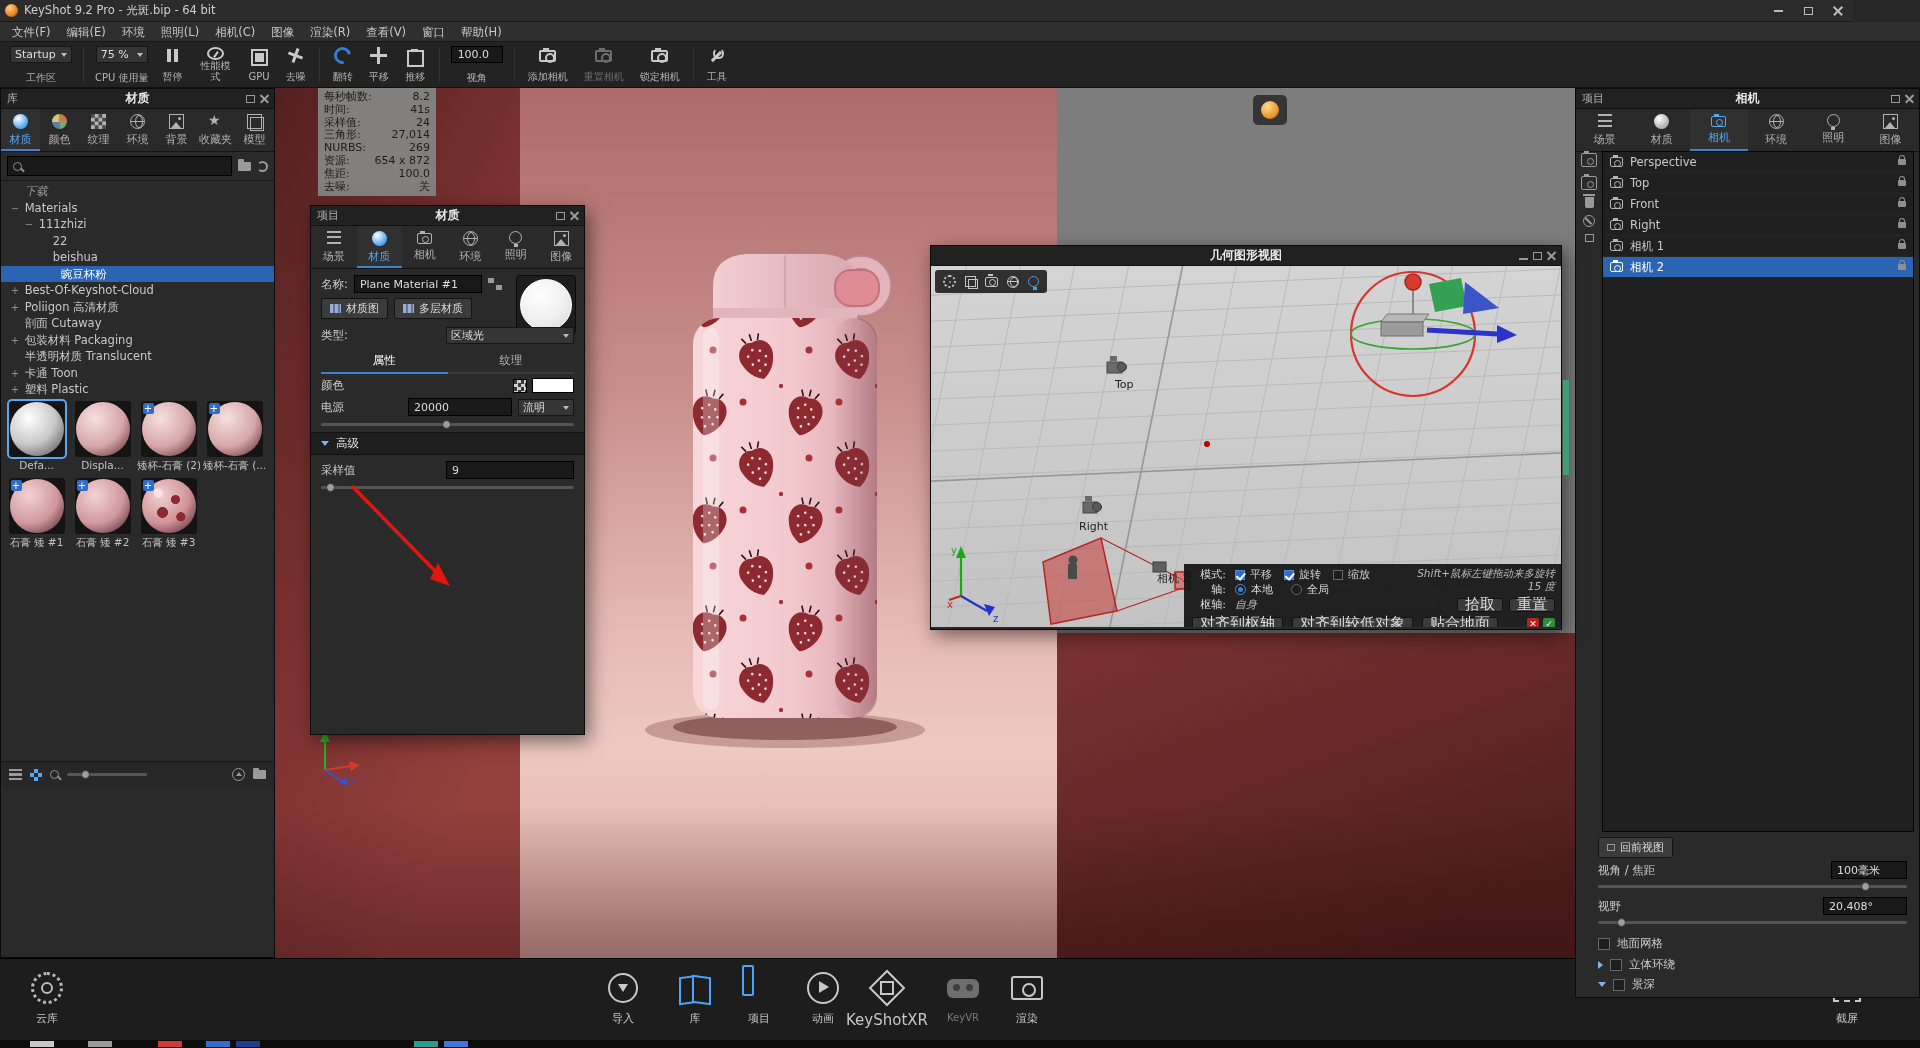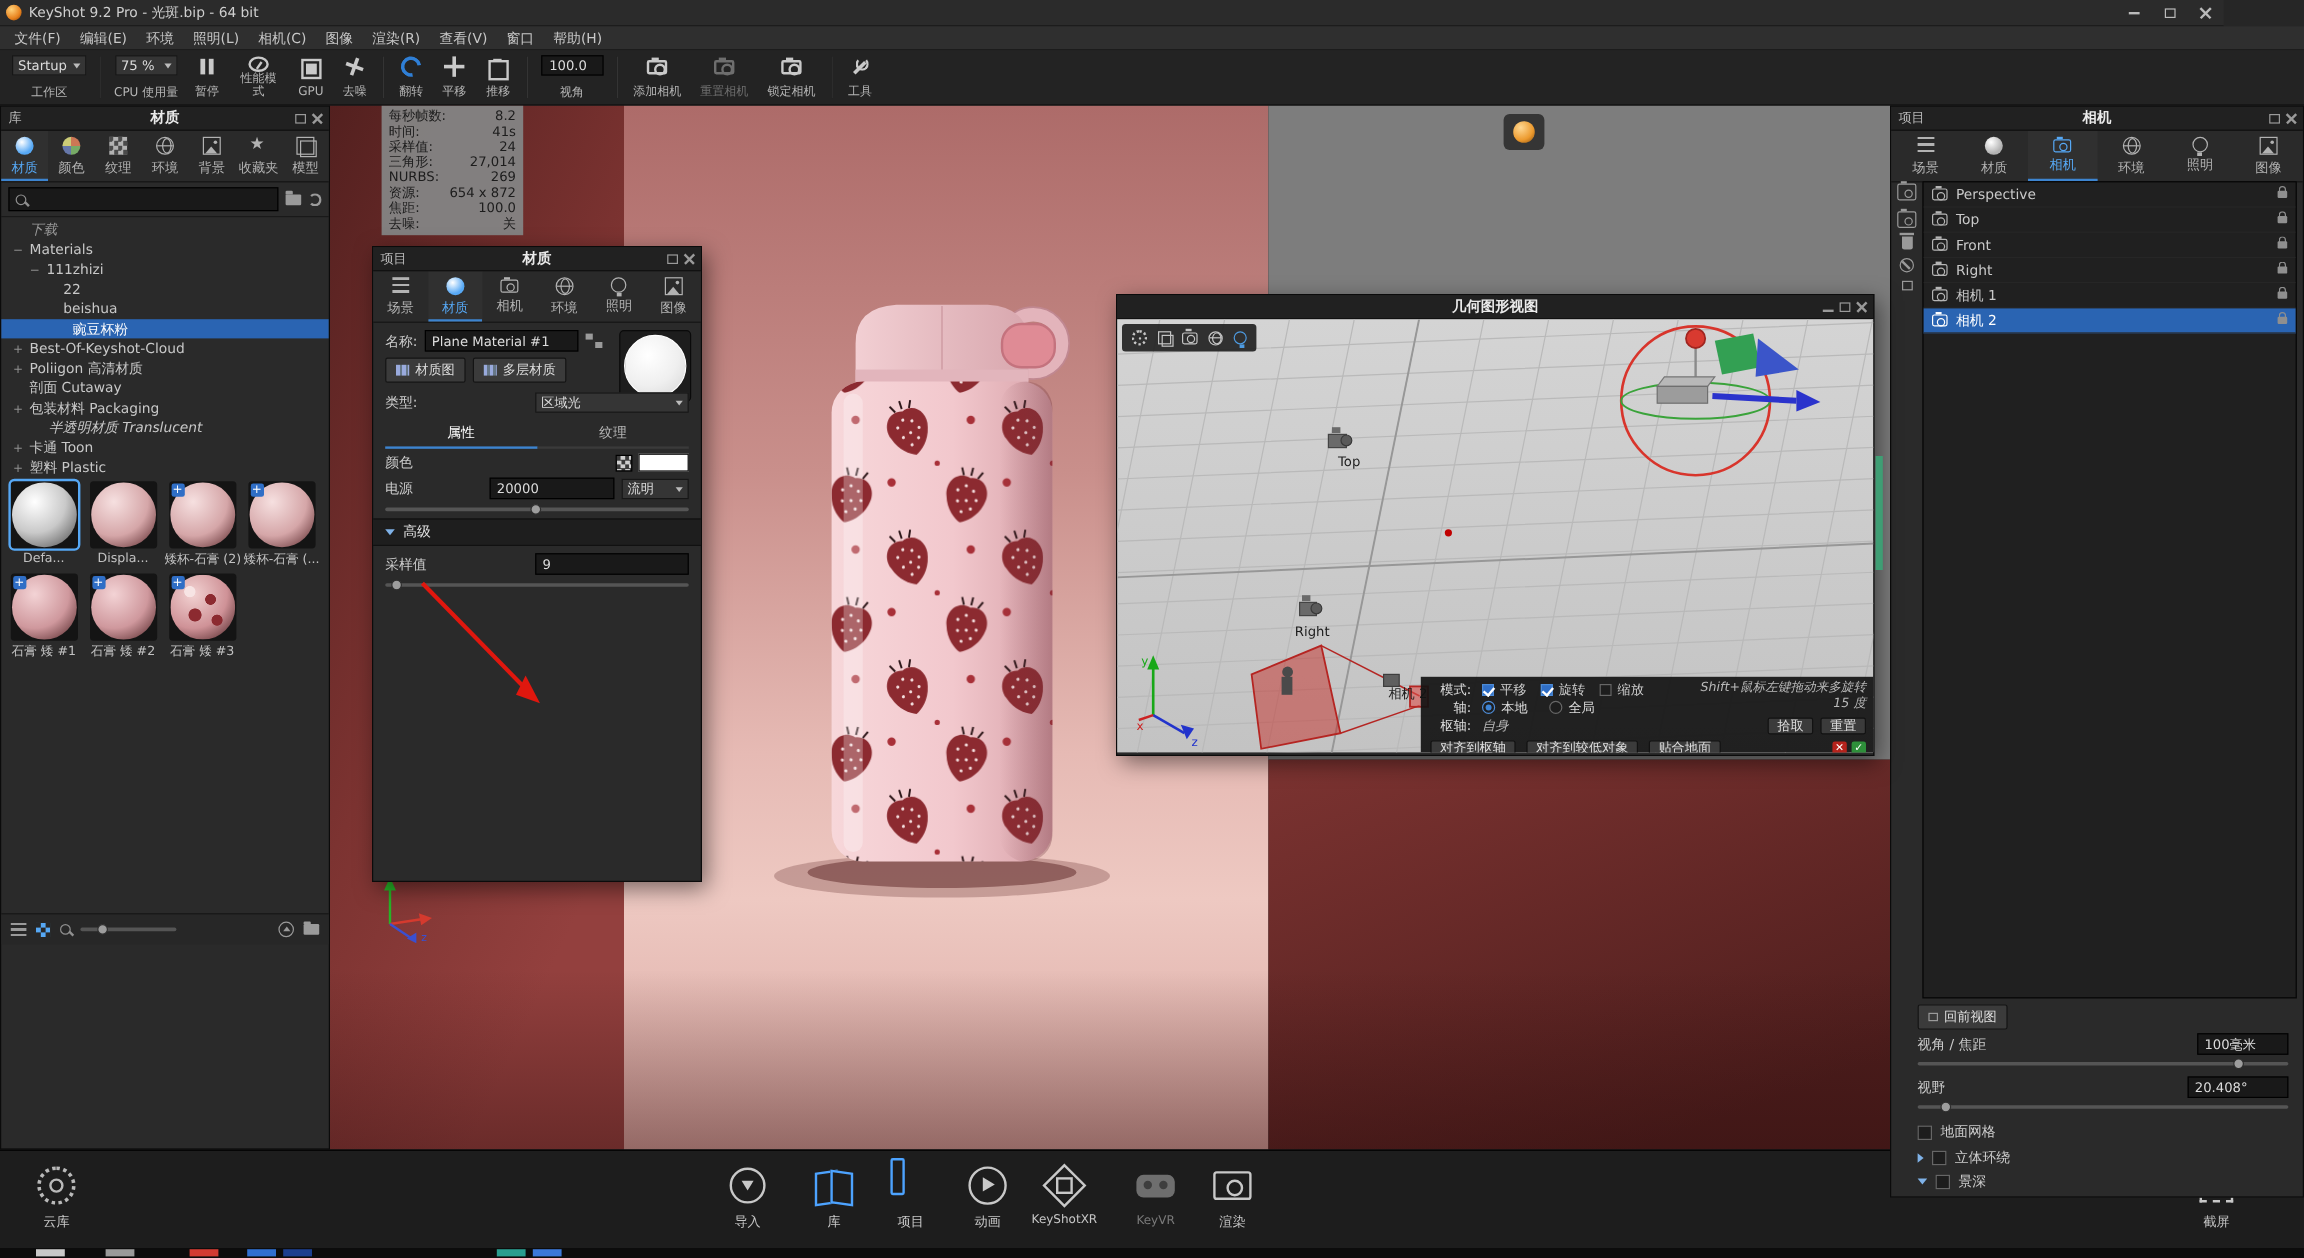--- a/index.html
+++ b/index.html
@@ -156,21 +156,21 @@
 .geo-tools{position:absolute;left:4px;top:4px;background:rgba(34,34,34,.92);border-radius:3px;display:flex;gap:9px;padding:5px 8px;align-items:center;z-index:3}
 .gti{width:13px;height:13px;position:relative;color:#c5c5c5}
 .gti.blue{color:#4d9ae0}
 .geo-overlay{position:absolute;left:253px;top:298px;width:379px;height:63px;background:rgba(18,18,18,.92);color:#ddd;font-size:11px;padding:3px 8px;z-index:3}
 .gor{display:flex;align-items:center;gap:9px;height:15px}
 .gor .glab{width:34px;text-align:right;color:#ddd;flex:none}
 .cbrow.sm,.rdrow{display:flex;align-items:center;gap:5px;font-size:11px;height:14px;position:static}
 .cbrow.sm .cbx{width:10px;height:10px}
 .checked.sm>.cbx::after{left:2px;top:0;width:4px;height:6.5px}
 .ghint{position:absolute;right:8px;top:3px;text-align:right;font-style:italic;color:#b9b9b9;font-size:10.5px;line-height:13px}
-.gbtn{background:#3b3b3b;border:1px solid #121212;color:#ddd;font-size:11px;padding:0 7px;height:14px;display:inline-flex;align-items:center;border-radius:2px}
+.gbtn{background:#3b3b3b;border:1px solid #121212;color:#ddd;font-size:15px;padding:0 7px;height:14px;display:inline-flex;align-items:center;border-radius:2px}
 .gsq{width:12px;height:12px;display:inline-flex;align-items:center;justify-content:center;font-size:9px;color:#fff;border-radius:2px}
 
 .toolcol{position:absolute;left:3px;top:62px;width:20px;display:flex;flex-direction:column;gap:7px;align-items:center}
 .tci{width:16px;height:14px;color:#9a9a9a;position:relative}
 .ic-trash{width:9px;height:11px;background:#9a9a9a;border-radius:0 0 2px 2px;position:relative;display:inline-block}
 .ic-trash::before{content:"";position:absolute;left:-1.5px;top:-3px;width:12px;height:2px;background:#9a9a9a}
 .ic-ban{width:12px;height:12px;border:1.6px solid #9a9a9a;border-radius:50%;position:relative;display:inline-block}
 .ic-ban::after{content:"";position:absolute;left:0;top:4px;width:9px;height:1.6px;background:#9a9a9a;transform:rotate(45deg)}
 .camlist{position:absolute;left:26px;right:5px;top:62px;bottom:165px;background:#202020;border:1px solid #060606}
 .camrow{height:21px;display:flex;align-items:center;gap:7px;padding:0 7px;font-size:11.5px;color:#c9c9c9;border-bottom:1px solid #262626;color:#c9c9c9}
@@ -490,21 +490,21 @@
       </div>
         <div class="trow" data-exp="+" style="padding-left: 8px;">
         <span>Poliigon 高清材质</span>
       </div>
         <div class="trow" data-exp="" style="padding-left: 8px;">
         <span>剖面 Cutaway</span>
       </div>
         <div class="trow" data-exp="+" style="padding-left: 8px;">
         <span>包装材料 Packaging</span>
       </div>
-        <div class="trow" data-exp="" style="padding-left: 24px; font-style: italic;">
+        <div class="trow" data-exp="" style="padding-left: 8px;">
         <span>半透明材质 Translucent</span>
       </div>
         <div class="trow" data-exp="+" style="padding-left: 8px;">
         <span>卡通 Toon</span>
       </div>
         <div class="trow" data-exp="+" style="padding-left: 8px;">
         <span>塑料 Plastic</span>
       </div>
       </div>
     <div class="thumbs"><div class="thumb selected v-gray">
@@ -888,21 +888,21 @@
     <div class="dk" style="left:722px">
       <span class="dki"><span class="dki-doc"></span></span>
       <span class="dl">项目</span>
     </div>
     <div class="dk" style="left:786px">
       <span class="dki dki-anim"></span>
       <span class="dl">动画</span>
     </div>
     <div class="dk" style="left:850px">
       <span class="dki dki-xr"></span>
-      <span class="dl" style="font-size:10px">KeyShotXR</span>
+      <span class="dl" style="font-size:15px">KeyShotXR</span>
     </div>
     <div class="dk dis" style="left:926px">
       <span class="dki dki-vr"></span>
       <span class="dl" style="font-size:10px">KeyVR</span>
     </div>
     <div class="dk" style="left:990px">
       <span class="dki dki-render"></span>
       <span class="dl">渲染</span>
     </div>
     <div class="dk" style="left:1810px">

